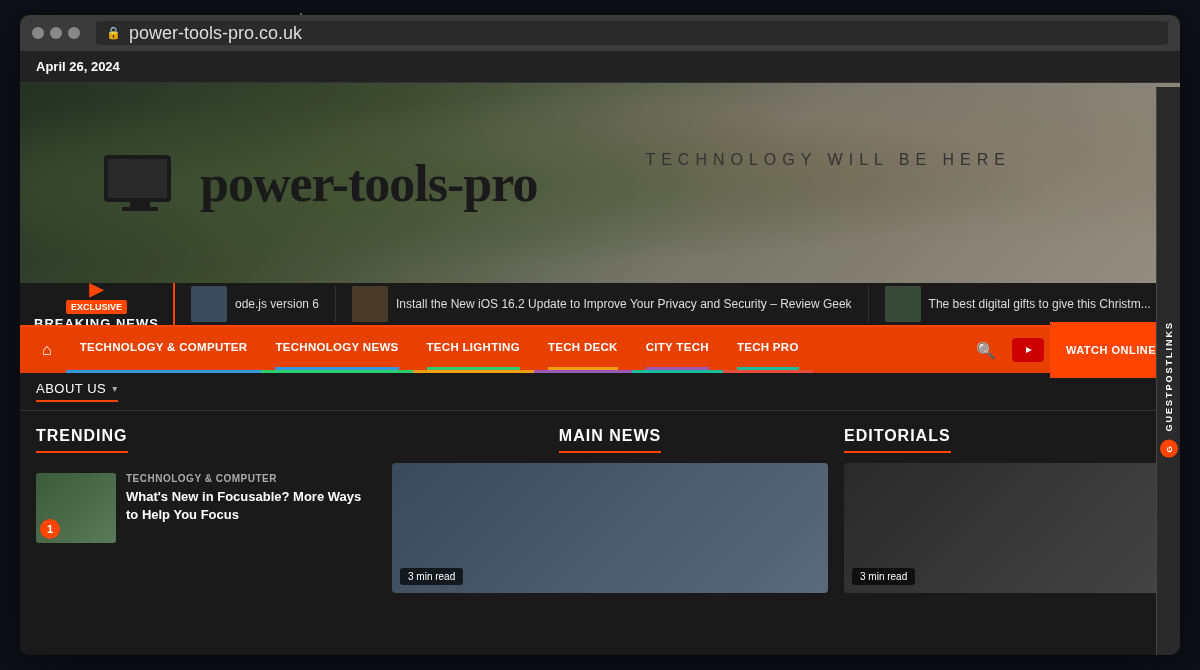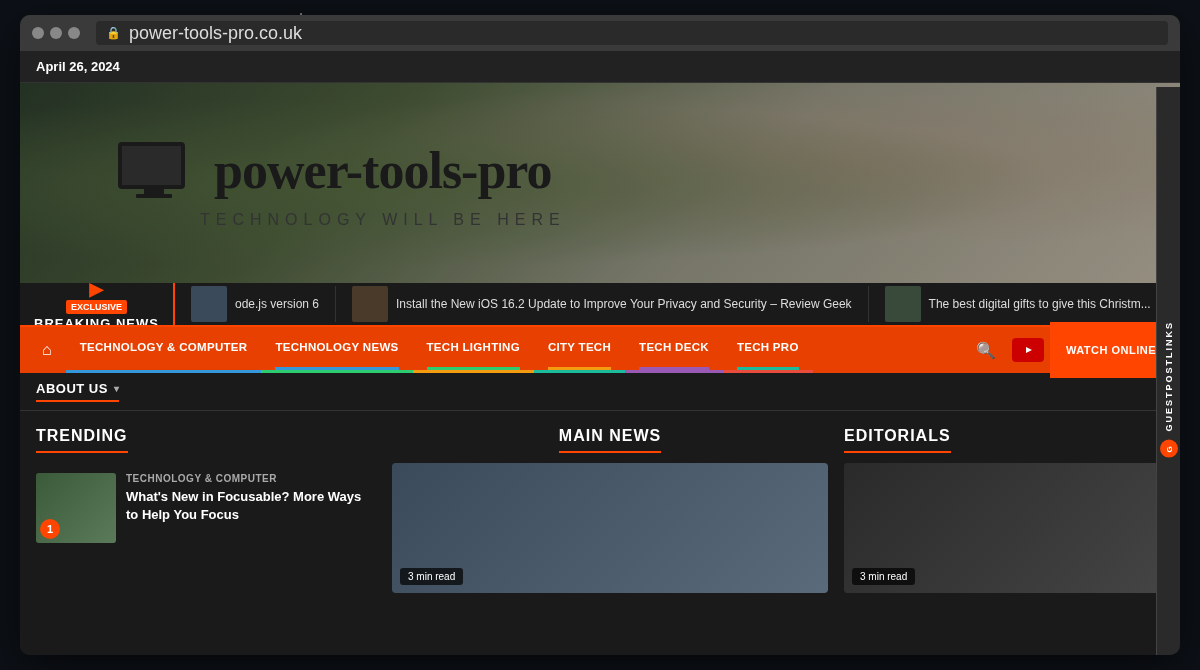--- a/index.html
+++ b/index.html
@@ -108,23 +108,22 @@
       position: absolute;
       inset: 0;
       background: rgba(0,0,0,0.15);
     }
 
     .hero-content {
       position: relative;
       z-index: 2;
       padding: 0 80px;
       display: flex;
-      flex-direction: column;
+      flex-direction: row;
       gap: 8px;
-      align-items: center;
     }
 
     .hero-logo-row {
       display: flex;
       align-items: center;
       gap: 20px;
     }
 
     .monitor-icon {
       width: 80px;
@@ -320,21 +319,21 @@
       height: 38px;
       display: flex;
       align-items: center;
       padding: 0 16px;
       border-bottom: 1px solid #333;
     }
 
     .about-us-btn {
       color: #fff;
       font-size: 13px;
-      font-weight: bold;
+      font-weight: normal;
       display: flex;
       align-items: center;
       gap: 6px;
       cursor: pointer;
       letter-spacing: 0.5px;
       border-bottom: 2px solid #ff4500;
       padding-bottom: 4px;
     }
 
     .chevron-down {
@@ -617,25 +616,25 @@
       <button class="nav-home-btn">⌂</button>
       <div class="nav-item" style="border-bottom:3px solid #3498db; padding-bottom:0">
         <span>TECHNOLOGY &amp; COMPUTER</span>
       </div>
       <div class="nav-item" style="border-bottom:3px solid #2ecc71; padding-bottom:12px">
         <span>TECHNOLOGY NEWS</span>
       </div>
       <div class="nav-item" style="border-bottom:3px solid #f39c12; padding-bottom:12px">
         <span>TECH LIGHTING</span>
       </div>
+      <div class="nav-item" style="border-bottom:3px solid #9b59b6; padding-bottom:0">
+        <span>TECH DECK</span>
+      </div>
       <div class="nav-item" style="border-bottom:3px solid #1abc9c; padding-bottom:0">
         <span>CITY TECH</span>
-      </div>
-      <div class="nav-item" style="border-bottom:3px solid #9b59b6; padding-bottom:0">
-        <span>TECH DECK</span>
       </div>
       <div class="nav-item" style="border-bottom:3px solid #e74c3c; padding-bottom:0">
         <span>TECH PRO</span>
       </div>
       <div class="nav-spacer"></div>
       <span class="nav-search-icon">🔍</span>
       <div class="nav-youtube-btn">
         <svg width="14" height="10" viewBox="0 0 14 10">
           <rect width="14" height="10" rx="2" fill="#cc0000"></rect>
           <polygon points="5,2 5,8 11,5" fill="white"></polygon>

